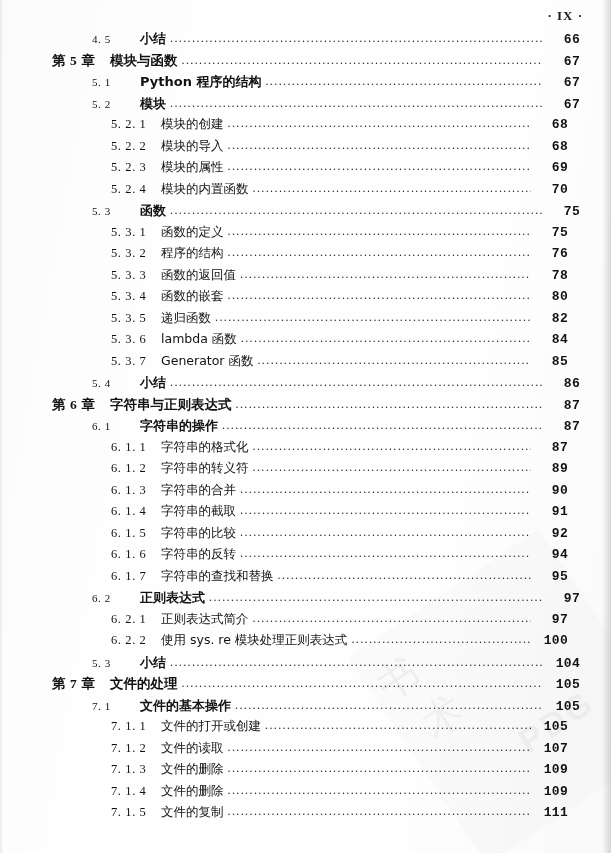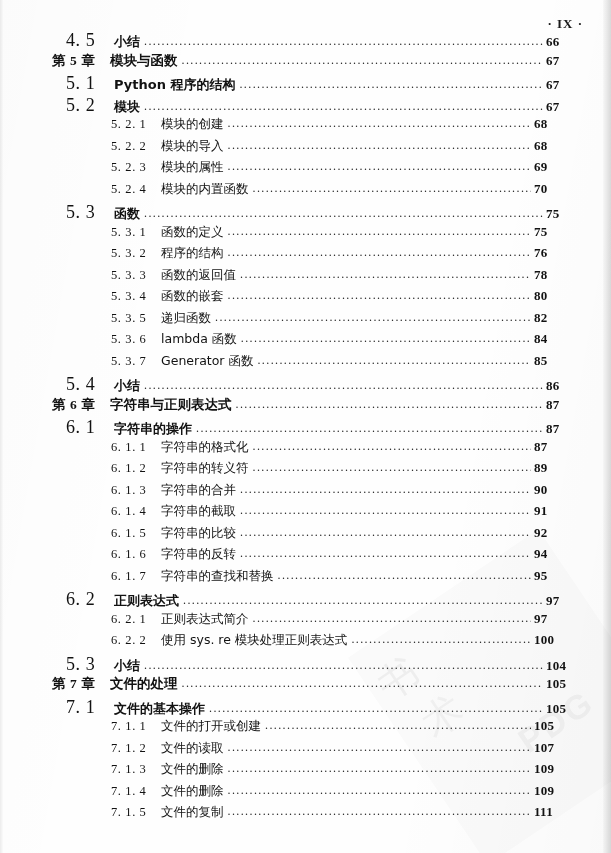--- a/index.html
+++ b/index.html
@@ -93,21 +93,21 @@
     font-size: 34px;
     font-weight: bold;
     letter-spacing: 3px;
     color: rgba(0,0,0,0.075);
     font-family: "Liberation Sans", sans-serif;
   }
 
   
   #running-head {
     position: absolute;
-    top: 16px;
+    top: 8px;
     right: 28px;
     font-size: 13px;
     font-weight: bold;
     letter-spacing: 1px;
     color: #1a1a1a;
     font-family: "Liberation Serif", serif;
   }
 
   #toc {
     position: absolute;
@@ -144,34 +144,34 @@
     color: #2a2a2a;
     font-family: "Liberation Serif", serif;
     letter-spacing: 1.4px;
     font-size: 12px;
   }
   .leader::before {
     content: "......................................................................................................................................";
   }
   .page-no {
     flex: 0 0 34px;
-    text-align: left;
-    font-family: Liberation Serif, serif;
+    text-align: right;
+    font-family: Liberation Mono, monospace;
     font-size: 13px;
     font-weight: bold;
     padding-right: 0;
     letter-spacing: 0.3px;
   }
 
   
   .lv-chapter .num { width: 58px; margin-left: 52px; font-weight: bold; font-size: 13.5px; }
   .lv-chapter .title { font-weight: bold; font-size: 13.5px; }
   .lv-chapter .page-no { margin-right: 31px; }
 
-  .lv2 .num { width: 48px; margin-left: 66px; font-size: 18px; }
+  .lv2 .num { width: 48px; margin-left: 92px; font-size: 11px; }
   .lv2 .title { font-weight: bold; font-size: 13px; }
   .lv2 .page-no { margin-right: 31px; }
 
   .lv3 .num { width: 50px; margin-left: 111px; font-size: 12.5px; }
   .lv3 .title { font-weight: normal; font-size: 12.5px; }
   .lv3 .page-no { margin-right: 43px; font-weight: bold; }
 
   
   .toc-row .page-no { min-width: 34px; }
 </style>

